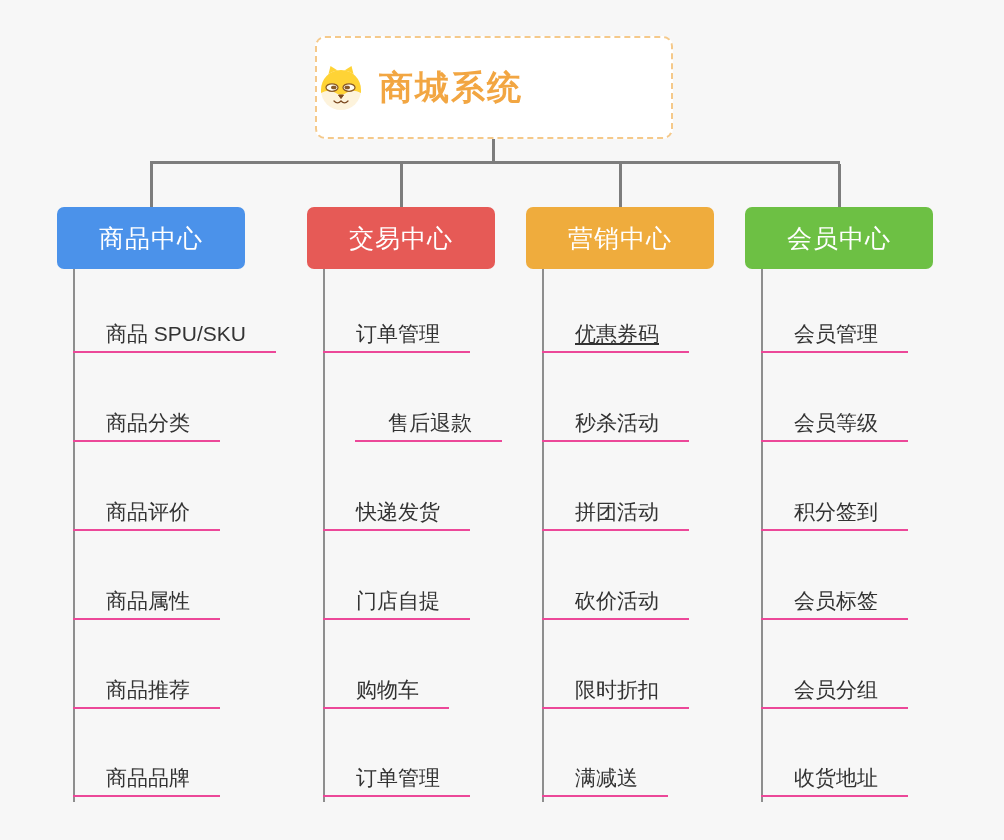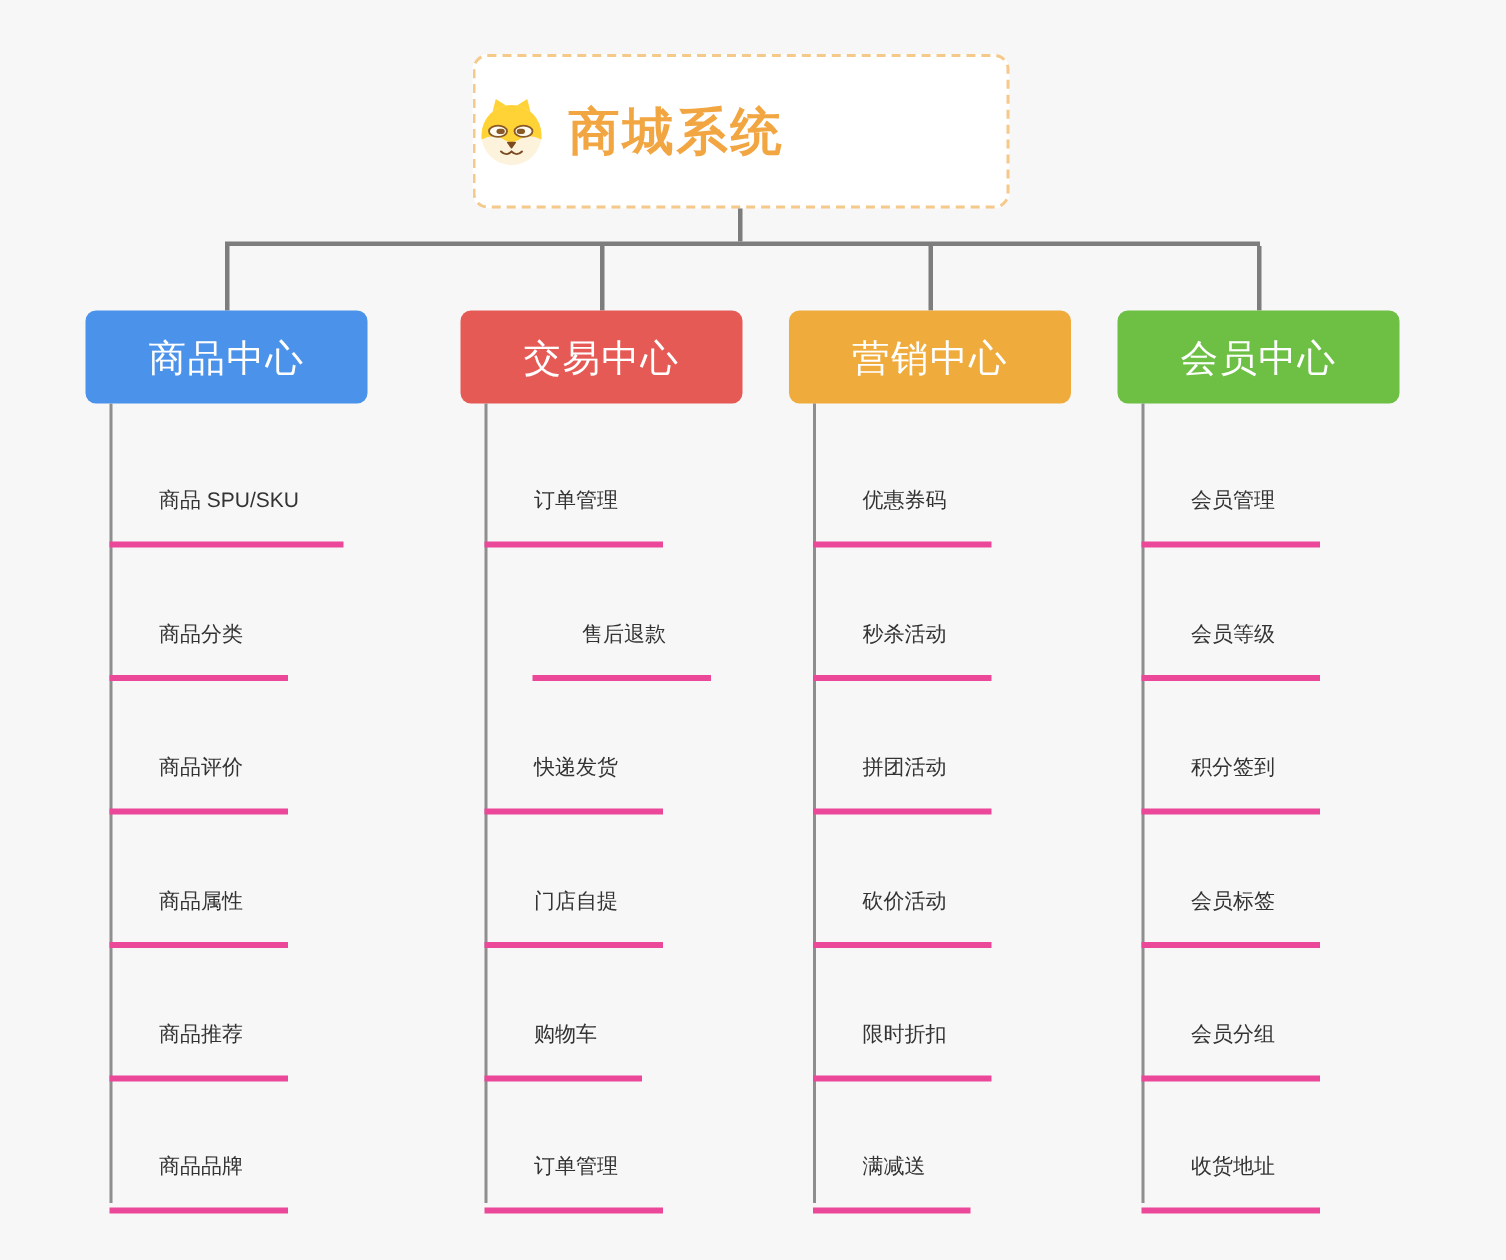--- a/index.html
+++ b/index.html
@@ -36,24 +36,24 @@
     box-sizing:border-box;
     border-radius:7px;
     display:flex; align-items:center; justify-content:center;
     color:#ffffff; font-size:25px; letter-spacing:1px;
     white-space:nowrap;
   }
   .col-trunk { position:absolute; width:2px; background:#8e8e8e; }
   .leaf {
     position:absolute;
     white-space:nowrap;
-    font-size:14px; line-height:27px;
+    font-size:21px; line-height:27px;
     color:#333333;
-    padding:0 30px 14px 33px;
-    border-bottom:4px solid #ec4899;
+    padding:0 30px 4px 33px;
+    border-bottom:2px solid #ec4899;
   }
 </style>
 </head>
 <body>
 
 <div class="canvas">
 
   <div class="root-node">
     <svg class="dog-icon" viewBox="0 0 96 96" xmlns="http://www.w3.org/2000/svg" aria-hidden="true">
       <polygon points="20,32 27,4 46,16" fill="#ffd335"></polygon>
@@ -88,21 +88,21 @@
       <div class="col-trunk" style="left: 323px; top: 269px; height: 533px;"></div>
       <div class="leaf" style="left: 323px; top: 320px;">订单管理</div>
       <div class="leaf" style="left: 323px; top: 409px; margin-left: 32px;">售后退款</div>
       <div class="leaf" style="left: 323px; top: 498px;">快递发货</div>
       <div class="leaf" style="left: 323px; top: 587px;">门店自提</div>
       <div class="leaf" style="left: 323px; top: 676px; text-align: center;">购物车</div>
       <div class="leaf" style="left: 323px; top: 764px;">订单管理</div>
       <div class="connector" style="left: 618.5px; top: 164px; width: 3px; height: 43px;"></div>
       <div class="branch-header" style="left: 526px; width: 188px; background: rgb(239, 172, 61);">营销中心</div>
       <div class="col-trunk" style="left: 542px; top: 269px; height: 533px;"></div>
-      <div class="leaf" style="left: 542px; top: 320px;">优惠券码</div>
+      <div class="leaf" style="left: 542px; top: 320px; text-decoration: underline;">优惠券码</div>
       <div class="leaf" style="left: 542px; top: 409px;">秒杀活动</div>
       <div class="leaf" style="left: 542px; top: 498px;">拼团活动</div>
       <div class="leaf" style="left: 542px; top: 587px;">砍价活动</div>
       <div class="leaf" style="left: 542px; top: 676px;">限时折扣</div>
       <div class="leaf" style="left: 542px; top: 764px;">满减送</div>
       <div class="connector" style="left: 837.5px; top: 164px; width: 3px; height: 43px;"></div>
       <div class="branch-header" style="left: 745px; width: 188px; background: rgb(109, 192, 68);">会员中心</div>
       <div class="col-trunk" style="left: 761px; top: 269px; height: 533px;"></div>
       <div class="leaf" style="left: 761px; top: 320px;">会员管理</div>
       <div class="leaf" style="left: 761px; top: 409px;">会员等级</div>

